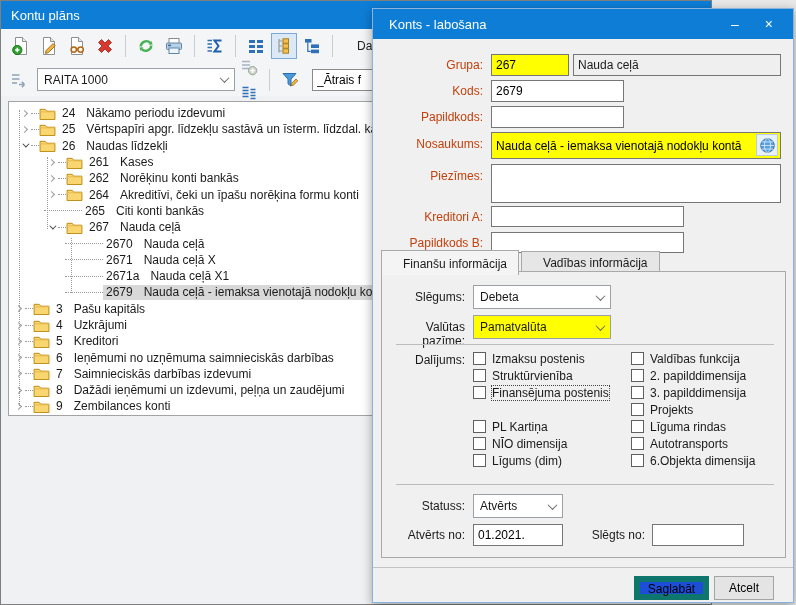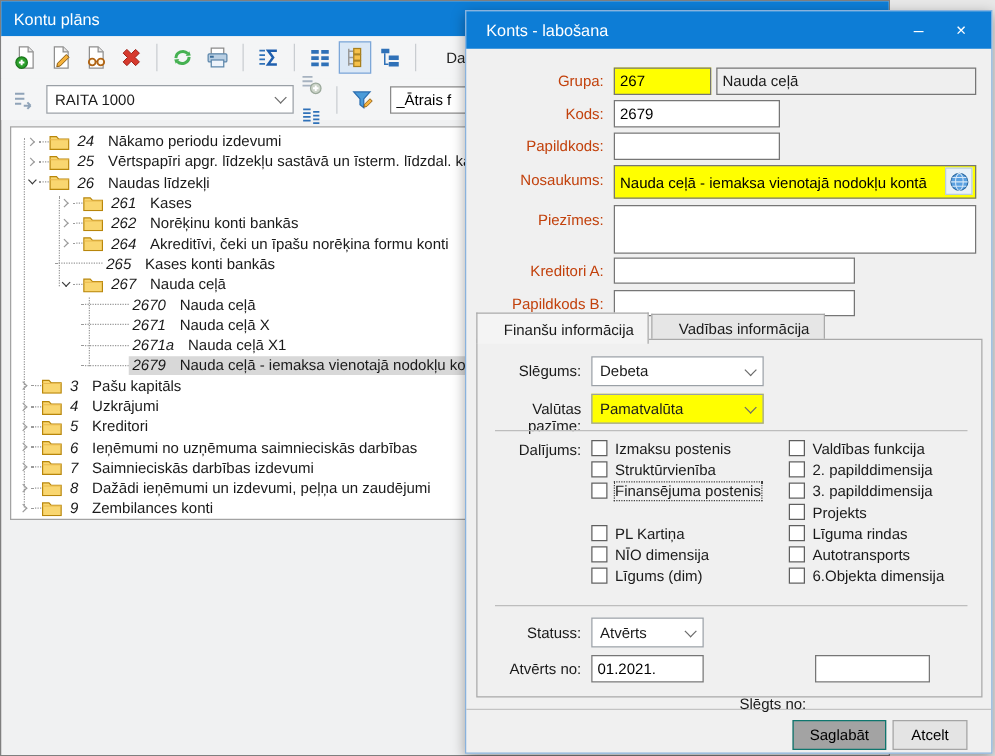--- a/index.html
+++ b/index.html
@@ -32,21 +32,21 @@
   .lvl1 { padding-left:2px; } .lvl2 { padding-left:8px; } .lvl3 { padding-left:35px; } .lvl4 { padding-left:56px; }
   .chevbox { width:14px; display:flex; align-items:center; justify-content:center; flex:0 0 14px; }
   .chev { width:5px; height:5px; display:inline-block; }
   .chev.collapsed { border-right:1.5px solid #9b9b9b; border-top:1.5px solid #9b9b9b; transform:rotate(45deg); }
   .chev.expanded  { border-right:1.5px solid #3c3c3c; border-bottom:1.5px solid #3c3c3c; transform:rotate(45deg) translateY(-2px); }
   .dotstub { width:8px; border-top:1px dotted #9a9a9a; flex:0 0 8px; }
   .leafstub { width:38px; border-top:1px dotted #9a9a9a; flex:0 0 38px; }
   .foldbox { width:20px; display:flex; align-items:center; flex:0 0 20px; }
   .row-hl { display:inline-flex; align-items:center; padding:0 3px; height:15px; }
   .tree-row.selected .row-hl { background:#d8d8d8; }
-  .code { margin-right:11px;font-style:italic; }
+  .code { margin-right:11px; }
   .vline { position:absolute; border-left:1px dotted #9a9a9a; width:0; }
 
   
   .dialog { position:absolute; left:372px; top:8px; width:422px; height:595px; background:#f0f0f0; border:1px solid #89b2dd; box-shadow:0 3px 10px rgba(0,0,0,.35); }
   .fldlabel { position:absolute; width:104px; text-align:right; color:#c2410c; }
   .tbx { position:absolute; background:#fff; border:1px solid #767676; font-family:inherit; font-size:12px; padding:0 4px; }
   .tbx.yellow { background:#ffff00; }
   .tbx.readonly { background:#efefef; color:#1a1a1a; display:flex; align-items:center; }
   .globe-btn { position:absolute; width:22px; height:22px; display:flex; align-items:center; justify-content:center; border:1px solid #b9cede; background:#e9f1f8; }
 
@@ -60,21 +60,21 @@
   .sepline { position:absolute; border-top:1px solid #bdbdbd; }
 
   .cb-col { position:absolute; display:flex; flex-direction:column; }
   .cb-item { height:17px; display:flex; align-items:center; }
   .cb-box { width:13px; height:13px; background:#fff; border:1px solid #5f5f5f; margin-right:6px; flex:0 0 13px; }
   .cb-lbl { white-space:nowrap; }
   .cb-lbl.focused { outline:1px dotted #444; }
 
   .dlg-footer-line { position:absolute; left:0; right:0; top:558px; border-top:1px solid #c3c3c3; }
   .btn { position:absolute; height:24px; background:#e4e4e4; border:1px solid #a5a5a5; font-family:inherit; font-size:12px; text-align:center; }
-  .btn.default { border:1px solid #0f766e; background:#a3a3a3; }
+  .btn.default { border:6px solid #0f766e; background:#1d4ed8; }
 
   svg { display:block; }
 </style>
 </head>
 <body>
 
 <div class="screen">
 
   <div class="main-window">
     <div class="titlebar">
@@ -318,21 +318,21 @@
             </span>
             <span class="row-hl">
               <span class="code">264</span>
               <span class="lbl">Akreditīvi, čeki un īpašu norēķina formu konti</span>
             </span>
           </div>
           <div class="tree-row lvl3">
             <span class="leafstub"></span>
             <span class="row-hl">
               <span class="code">265</span>
-              <span class="lbl">Kases konti bankās</span>
+              <span class="lbl">Citi konti bankās</span>
             </span>
           </div>
           <div class="tree-row lvl3">
             <span class="chevbox">
               <span class="chev expanded"></span>
             </span>
             <span class="dotstub"></span>
             <span class="foldbox">
               <svg width="17" height="13" viewBox="0 0 18 14">
                 <path d="M1 2.5 h5.5 l1.8 2 H17 v9 H1 z" fill="#f9d670" stroke="#b8860b"></path>
@@ -611,21 +611,21 @@
 
       <span class="pg-label" style="left:3px; top:227px; width:80px;">Statuss:</span>
       <div class="combo abs" style="left:91px; top:222px; width:90px; height:24px;">
         <span>Atvērts</span>
         <span class="ddchev"></span>
       </div>
 
       <span class="pg-label" style="left:3px; top:256px; width:80px;">Atvērts no:</span>
       <input class="tbx" style="left: 91px; top: 252px; width: 90px; height: 22px;" value="01.2021.">
 
-      <span class="pg-label" style="left:178px; top:256px; width:85px;margin-top:28px;">Slēgts no:</span>
+      <span class="pg-label" style="left:178px; top:256px; width:85px;">Slēgts no:</span>
       <input class="tbx" style="left: 270px; top: 252px; width: 92px; height: 22px;" value="">
     </div>
 
     <div class="dlg-footer-line"></div>
     <button class="btn default" style="left:261px; top:567px; width:75px;">Saglabāt</button>
     <button class="btn" style="left:341px; top:567px; width:60px;">Atcelt</button>
   </div>
 </div>
 
 </body></html>

